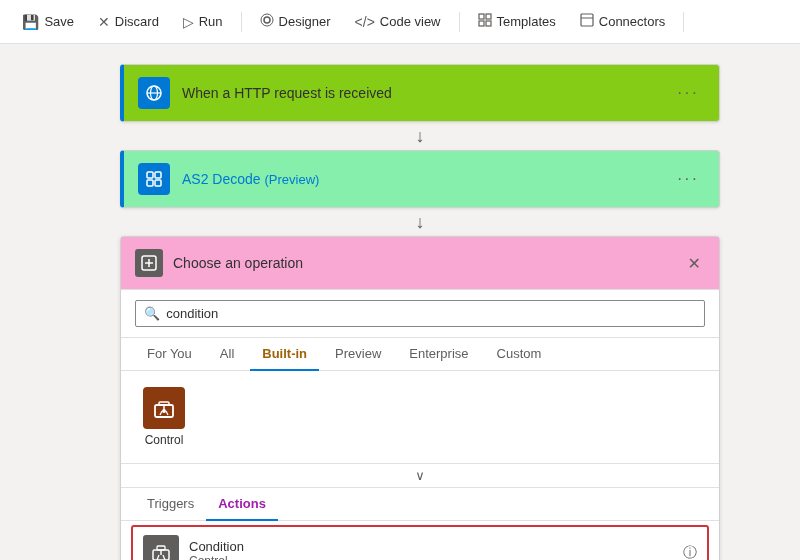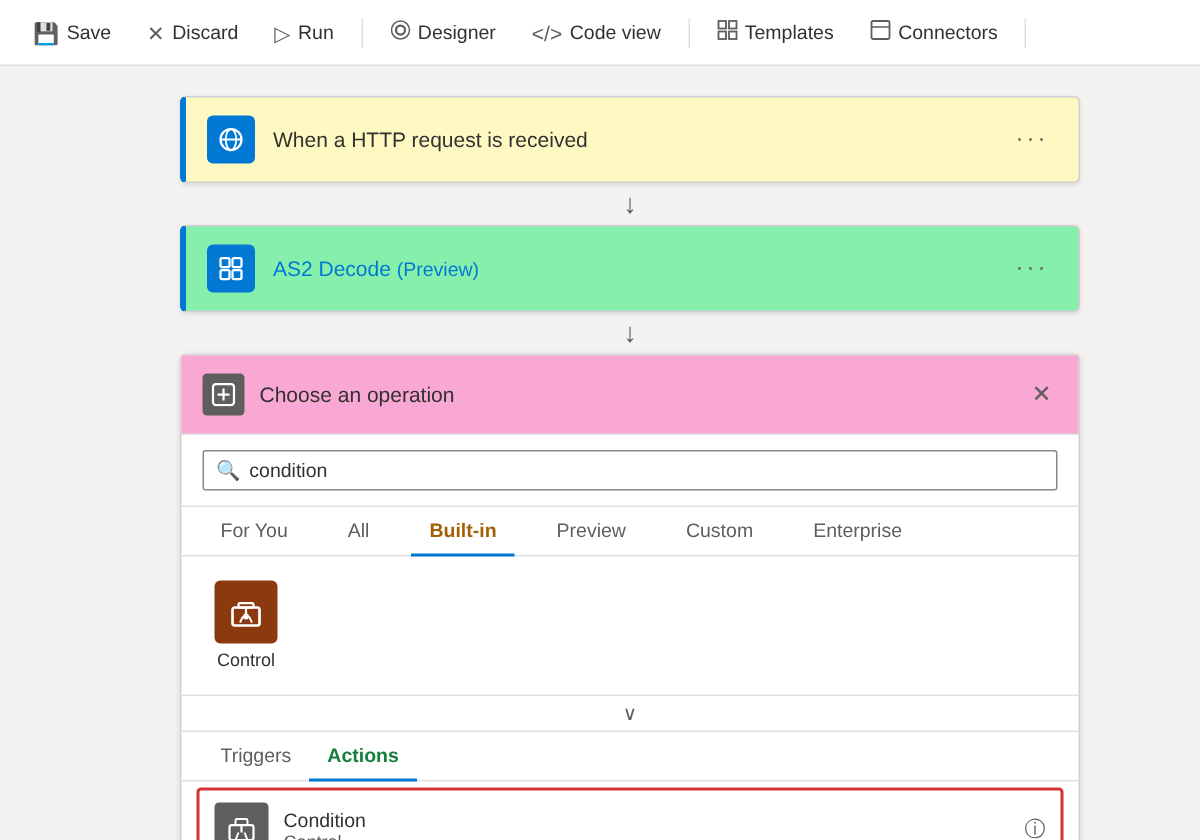--- a/index.html
+++ b/index.html
@@ -56,21 +56,21 @@
     
     .flow-container {
       display: flex;
       flex-direction: column;
       align-items: center;
       width: 680px;
     }
 
     .flow-node {
       width: 600px;
-      background: #fef9c3;
+      background: #84cc16;
       border: 1px solid #d0d0d0;
       border-radius: 4px;
       display: flex;
       align-items: center;
       padding: 12px 14px;
       position: relative;
       box-shadow: 0 1px 3px rgba(0,0,0,0.1);
     }
 
     .flow-node.http-node {
@@ -192,21 +192,21 @@
     }
 
     .search-icon-span {
       color: #605e5c;
       font-size: 13px;
     }
 
     
     .choose-tabs {
       display: flex;
-      gap: 16px;
+      gap: 4px;
       padding: 0 14px;
       border-bottom: 1px solid #e0e0e0;
     }
 
     .tab-item {
       padding: 8px 12px;
       cursor: pointer;
       font-size: 13px;
       color: #605e5c;
       border-bottom: 2px solid transparent;
@@ -272,21 +272,21 @@
     .action-tab {
       padding: 8px 12px;
       cursor: pointer;
       font-size: 13px;
       color: #605e5c;
       border-bottom: 2px solid transparent;
       margin-bottom: -1px;
     }
 
     .action-tab.active {
-      color: #15803d;
+      color: #a21caf;
       font-weight: 600;
       border-bottom: 2px solid #0078d4;
     }
 
     
     .action-list {
       padding: 0;
     }
 
     .action-item {
@@ -449,22 +449,22 @@
           <span class="search-icon-span">🔍</span>
           <input type="text" style="color: rgb(50, 49, 48);" value="condition">
         </div>
       </div>
 
       <div class="choose-tabs">
         <div class="tab-item">For You</div>
         <div class="tab-item">All</div>
         <div class="tab-item active">Built-in</div>
         <div class="tab-item">Preview</div>
+        <div class="tab-item">Enterprise</div>
         <div class="tab-item">Custom</div>
-        <div class="tab-item">Enterprise</div>
       </div>
 
       <div class="categories-area">
         <div class="category-item">
           <div class="category-icon-box">
             <svg width="22" height="22" viewBox="0 0 22 22" fill="none">
               <rect x="2" y="8" width="18" height="12" rx="1.5" stroke="white" stroke-width="1.8"></rect>
               <rect x="6" y="5" width="10" height="3" rx="1" stroke="white" stroke-width="1.5"></rect>
               <line x1="11" y1="8" x2="11" y2="14" stroke="white" stroke-width="1.5"></line>
               <circle cx="11" cy="14" r="2" fill="white"></circle>

